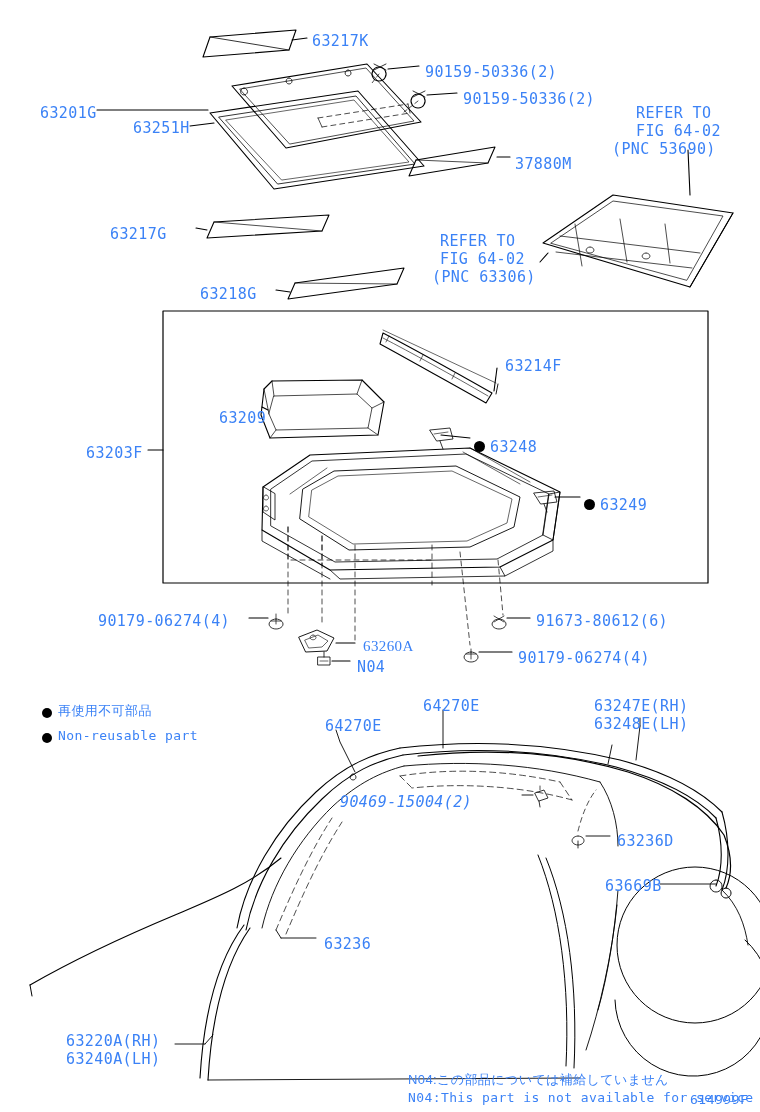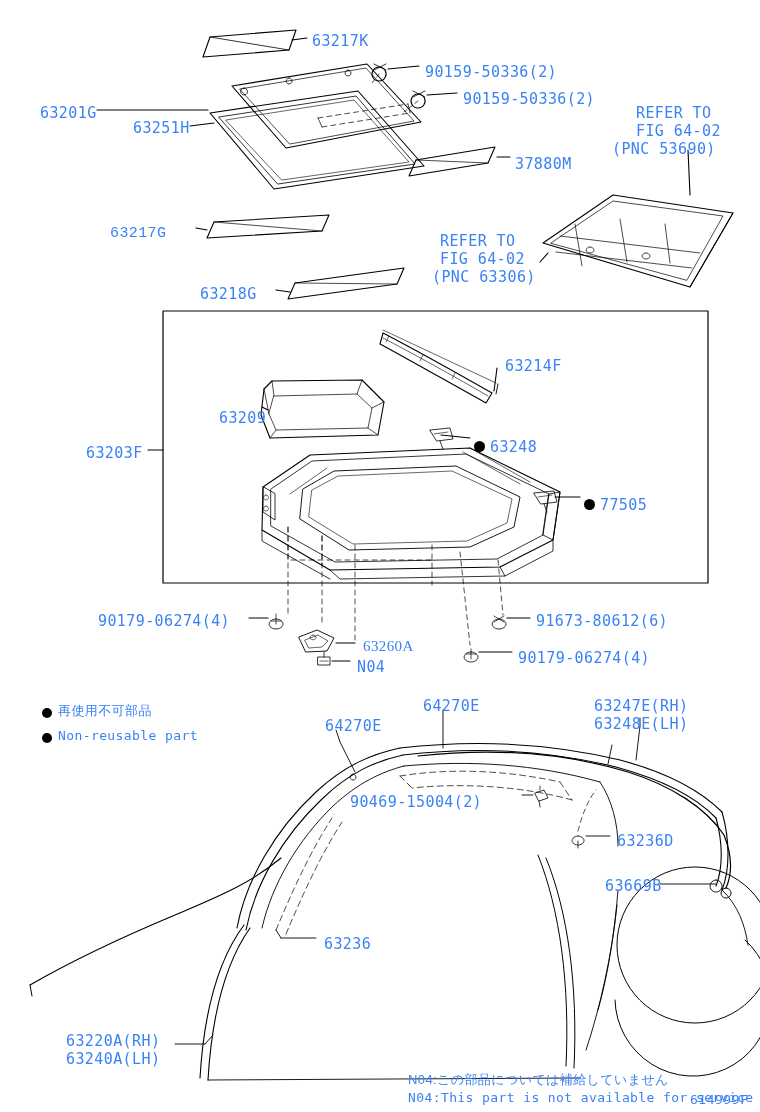--- a/index.html
+++ b/index.html
@@ -296,37 +296,37 @@
 
     </g>
   </svg>
 
   <div class="lbl" style="left:312px; top:32px;">63217K</div>
   <div class="lbl" style="left:425px; top:63px;">90159-50336(2)</div>
   <div class="lbl" style="left:463px; top:90px;">90159-50336(2)</div>
   <div class="lbl" style="left:40px;  top:104px;">63201G</div>
   <div class="lbl" style="left:133px; top:119px;text-align:right;">63251H</div>
   <div class="lbl" style="left:515px; top:155px;">37880M</div>
-  <div class="lbl" style="left:110px; top:225px;font-family:Liberation Mono, monospace;">63217G</div>
+  <div class="lbl" style="left:110px; top:225px;">63217G</div>
   <div class="lbl" style="left:200px; top:285px;">63218G</div>
   <div class="lbl" style="left:505px; top:357px;">63214F</div>
   <div class="lbl" style="left:219px; top:409px;">63209</div>
   <div class="lbl" style="left:86px;  top:444px;">63203F</div>
   <div class="lbl" style="left:490px; top:438px;">63248</div>
-  <div class="lbl" style="left:600px; top:496px;">77505</div>
+  <div class="lbl" style="left:600px; top:496px;">63249</div>
   <div class="lbl" style="left:98px;  top:612px;">90179-06274(4)</div>
   <div class="lbl" style="left:536px; top:612px;">91673-80612(6)</div>
   <div class="lbl" style="left:363px; top:637px;font-family:Liberation Serif, serif;">63260A</div>
   <div class="lbl" style="left:518px; top:649px;">90179-06274(4)</div>
   <div class="lbl" style="left:357px; top:658px;">N04</div>
   <div class="lbl" style="left:423px; top:697px;">64270E</div>
   <div class="lbl" style="left:325px; top:717px;">64270E</div>
   <div class="lbl" style="left:594px; top:697px;">63247E(RH)</div>
   <div class="lbl" style="left:594px; top:715px;">63248E(LH)</div>
-  <div class="lbl" style="left:350px; top:793px;">90469-15004(2)</div>
+  <div class="lbl" style="left:340px; top:793px;font-style:italic;">90469-15004(2)</div>
   <div class="lbl" style="left:617px; top:832px;">63236D</div>
   <div class="lbl" style="left:605px; top:877px;">63669B</div>
   <div class="lbl" style="left:324px; top:935px;">63236</div>
   <div class="lbl" style="left:66px;  top:1032px;">63220A(RH)</div>
   <div class="lbl" style="left:66px;  top:1050px;">63240A(LH)</div>
 
   <div class="dot" style="left:474px; top:441px;"></div>
   <div class="dot" style="left:584px; top:499px;"></div>
 
   <div>

